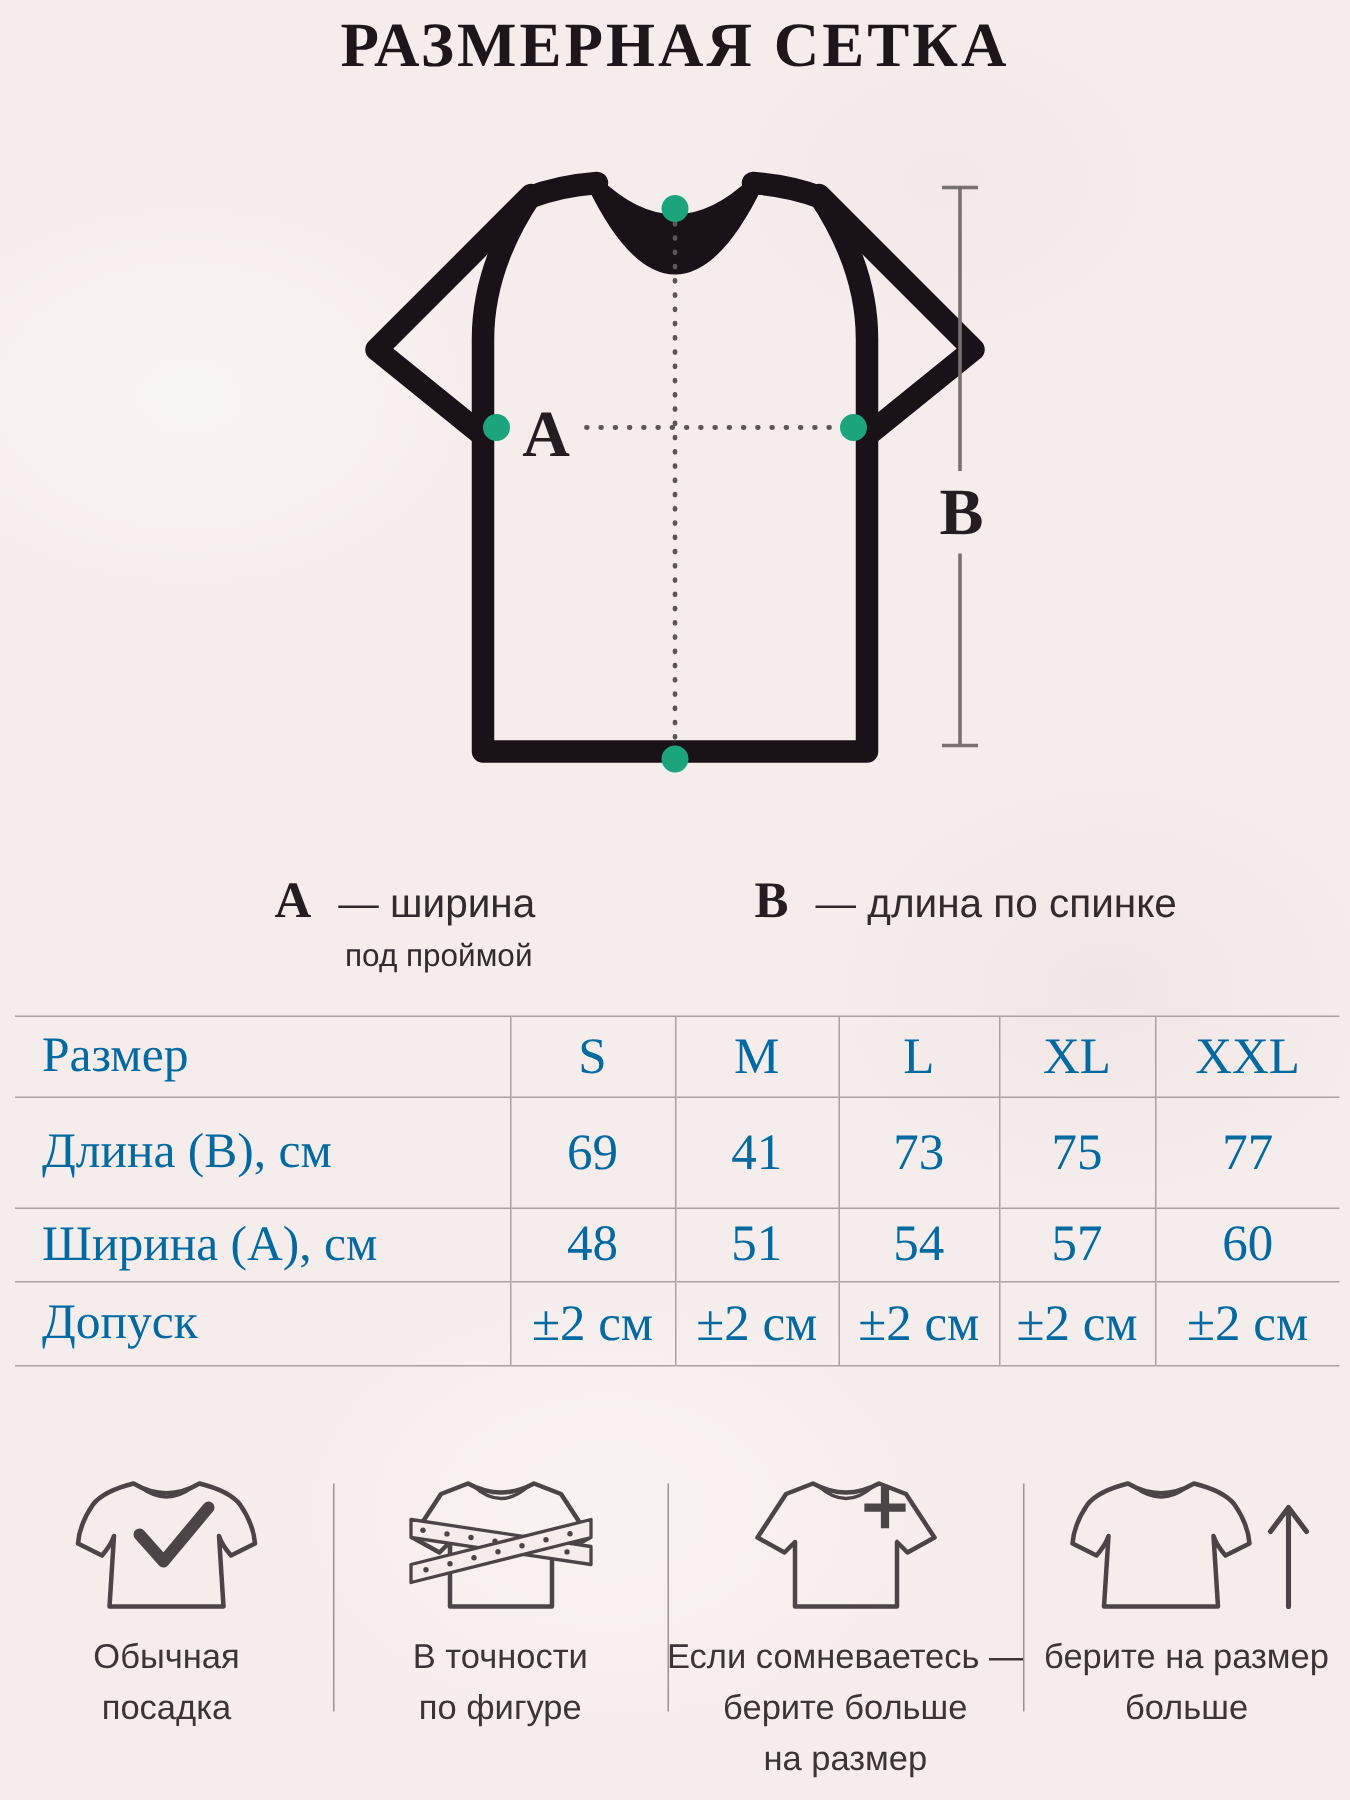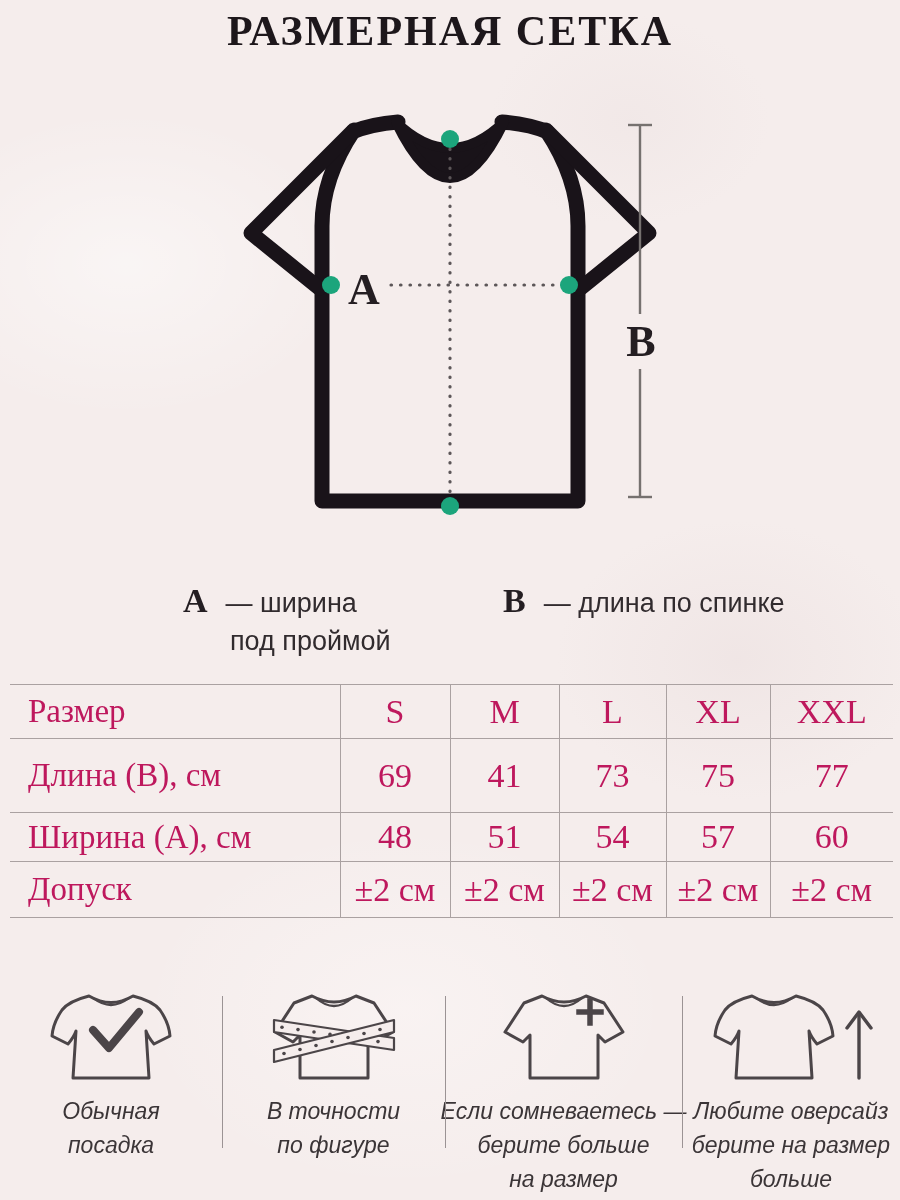--- a/index.html
+++ b/index.html
@@ -30,32 +30,32 @@
   .diagram svg { display:block; }
 
   
   .legend { display:flex; align-items:flex-start; margin:4px 0 0 183px; }
   .legend-item .line1 { display:flex; align-items:baseline; }
   .legend-letter {
     font-family:"Liberation Serif", serif;
     font-size:34px; font-weight:600; color:#241e22;
   }
   .legend-word { font-size:27px; color:#312b2e; margin-left:18px; }
-  .legend-item .line2 { font-size:27px; color:#312b2e; margin:6px 0 0 47px; }
+  .legend-item .line2 { font-size:21px; color:#312b2e; margin:6px 0 0 47px; }
   .legend-a { width:208px; }
   .legend-b { margin-left:112px; }
 
   
   .size-table {
     border-collapse:collapse;
     table-layout:fixed;
     width:883px;
     margin:27px 7px 0 10px;
     font-family:"Liberation Serif", serif;
-    color:#be185d;
+    color:#0369a1;
   }
   .size-table td {
     border-top:1px solid #aaa1a1;
     vertical-align:middle;
     font-size:34px;
     font-weight:500;
     text-align:center;
   }
   .size-table tr:last-child td { border-bottom:1px solid #aaa1a1; }
   .size-table td + td { border-left:1px solid #aaa1a1; }
@@ -67,21 +67,21 @@
   .row-2 { height:49px; }
   .row-3 { height:56px; }
 
   
   .fit-guide { position:relative; display:flex; margin-top:62px; height:236px; }
   .fit-item { display:flex; flex-direction:column; align-items:center; padding-top:4px; }
   .fit-item-1 { width:222px; }
   .fit-item-2 { width:223px; }
   .fit-item-3 { width:237px; }
   .fit-item-4 { width:218px; }
-  .fit-caption { margin-top:10px; text-align:center;font-style:italic; }
+  .fit-caption { margin-top:10px; text-align:center; }
   .cap-line {
     font-size:23px; line-height:34px; color:#3b3537; white-space:nowrap;
   }
   .vdivider {
     position:absolute; top:16px; width:1px; height:152px; background:#9b9394;
   }
   .vd-1 { left:222px; } .vd-2 { left:445px; } .vd-3 { left:682px; }
 
   .icon-stroke { fill:none; stroke:#4b4548; stroke-width:3; stroke-linejoin:round; stroke-linecap:round; }
   .icon-thin   { fill:none; stroke:#4b4548; stroke-width:2.2; stroke-linejoin:round; stroke-linecap:round; }
@@ -255,20 +255,19 @@
     <div class="fit-item fit-item-4">
       <svg width="175" height="100" viewBox="0 0 175 100">
         <path class="icon-stroke" d="M92,12 Q112,17 119,26 Q128,39 129,52 L113,60 Q107,53 105,47 L108,94 L32,94 L35,47 Q33,53 27,60 L11,52 Q12,39 21,26 Q28,17 48,12 Q70,25 92,12 Z"></path>
         <path class="icon-thin" d="M52,14 Q70,28 88,14"></path>
         <g stroke="#4b4548" stroke-width="3.4" fill="none" stroke-linecap="round" stroke-linejoin="round">
           <line x1="155" y1="94" x2="155" y2="30"></line>
           <path d="M143,44 L155,28 L167,44"></path>
         </g>
       </svg>
       <div class="fit-caption">
-        <div class="cap-line">Любите оверсайз</div>
         <div class="cap-line">берите на размер</div>
         <div class="cap-line">больше</div>
       </div>
     </div>
 
   </div>
 </div>
 
 </body></html>

